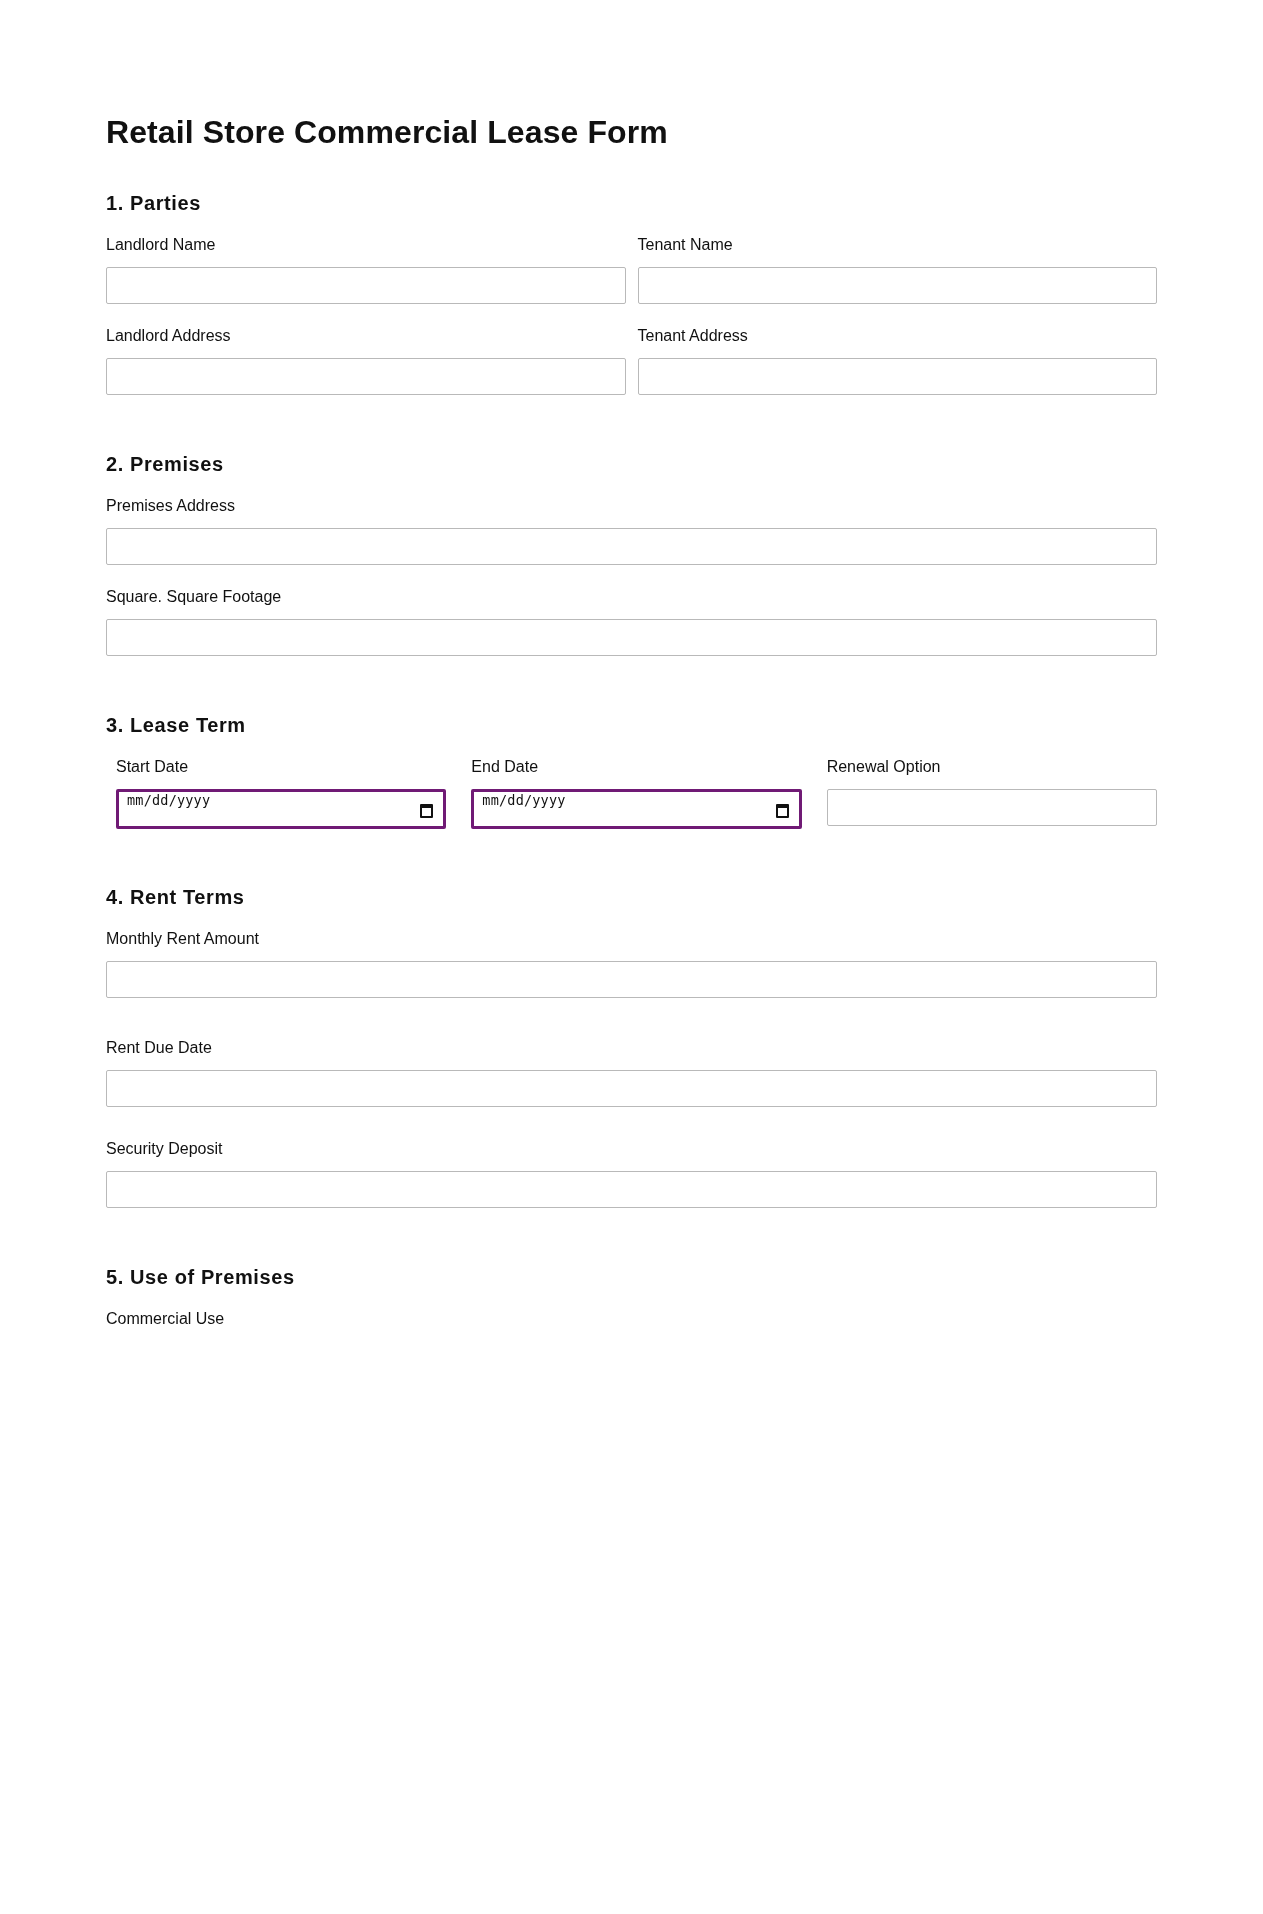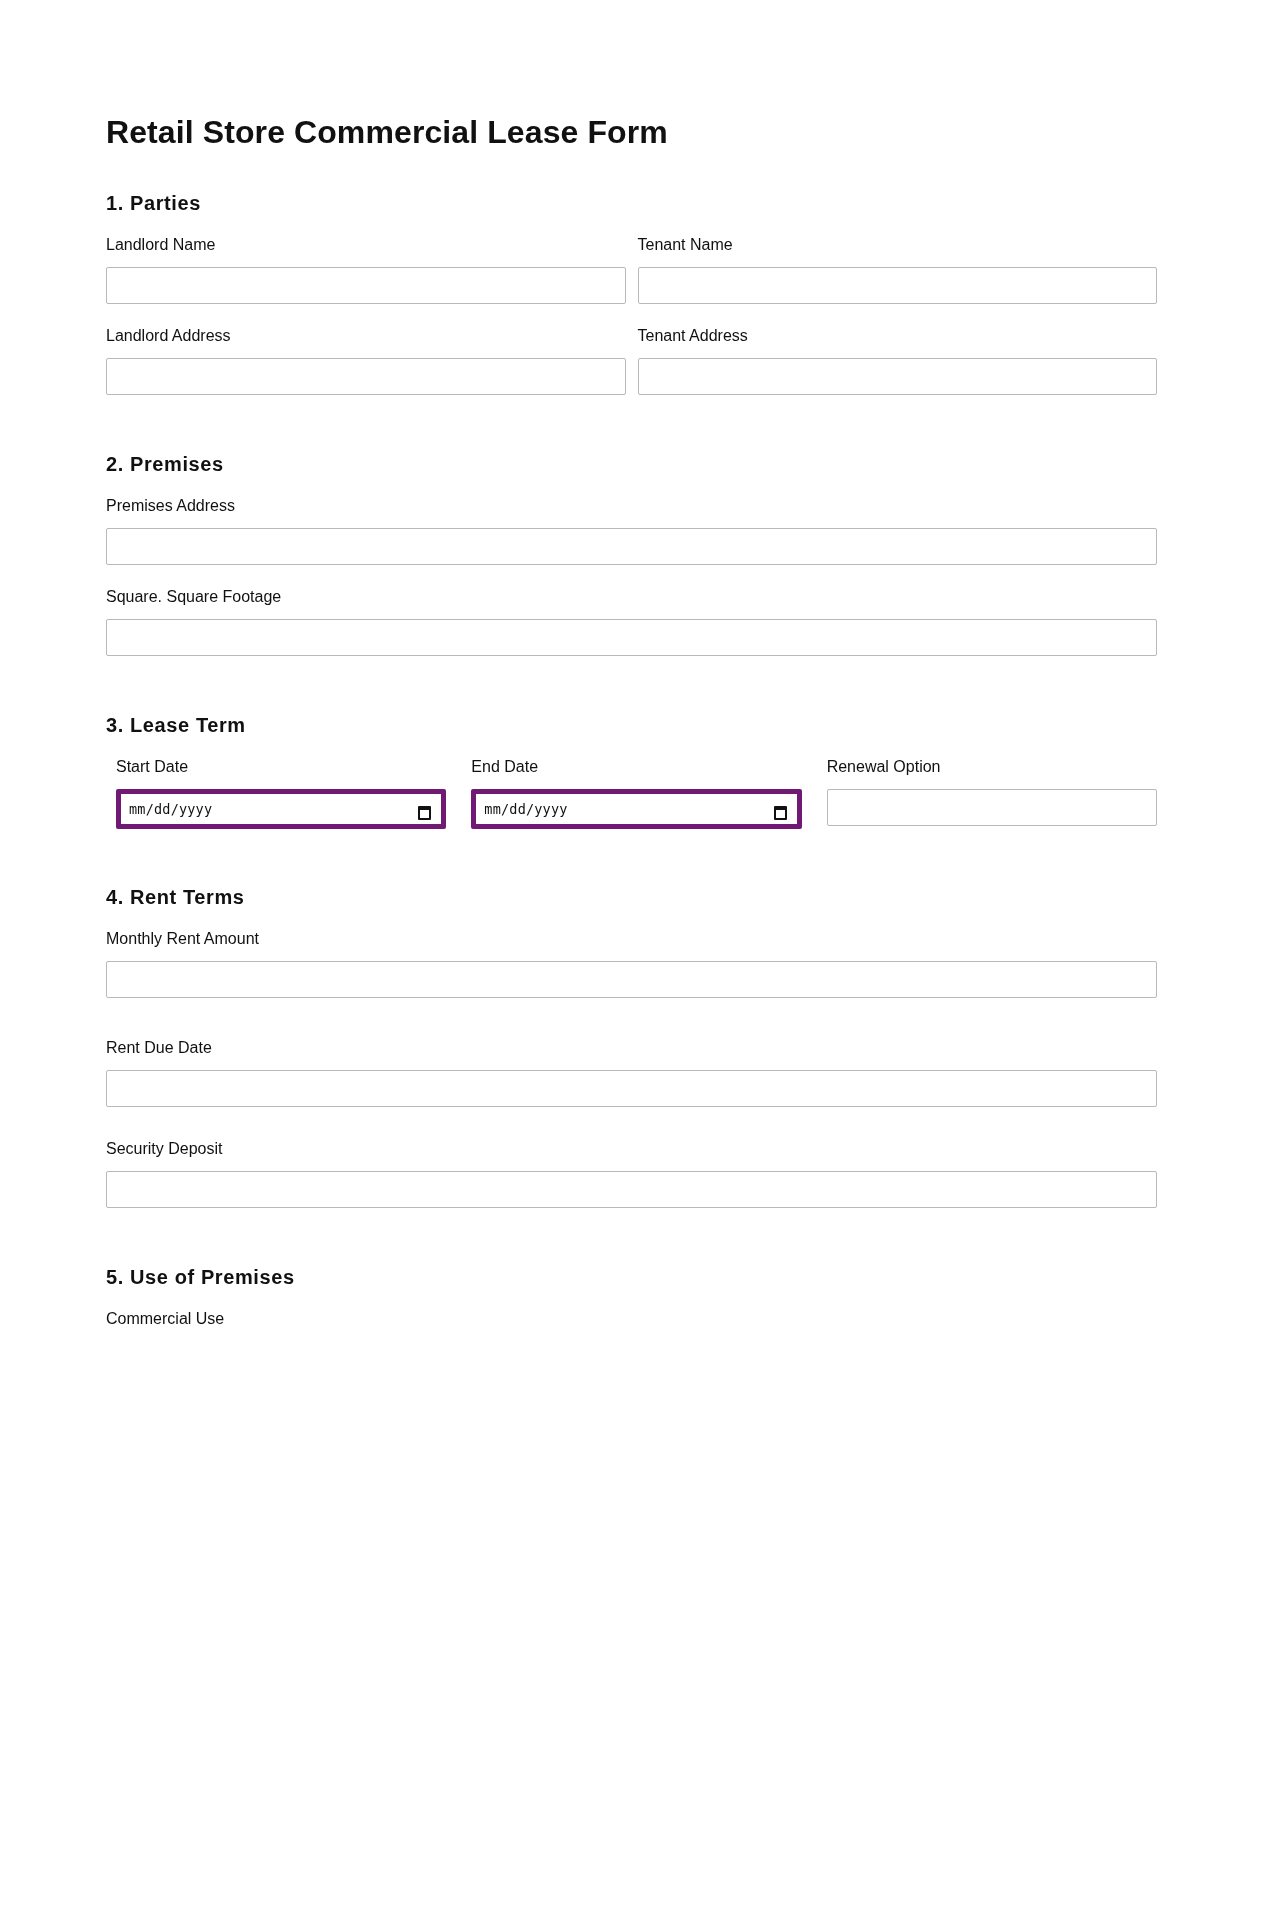--- a/index.html
+++ b/index.html
@@ -49,26 +49,26 @@
       background: #ffffff;
       margin: 0;
       padding: 0 8px;
       font-family: "Liberation Sans", sans-serif;
       font-size: 15px;
     }
     .date-input {
       position: relative;
       width: 100%;
       height: 40px;
-      border: 5px solid #701a75;
+      border: 3px solid #701a75;
       border-radius: 2px;
       background: #ffffff;
       display: flex;
-      align-items: center;
-      padding: 8px 8px;
+      align-items: flex-start;
+      padding: 0 8px;
       cursor: text;
     }
     .date-input .date-placeholder {
       font-family: "DejaVu Sans Mono", "Liberation Mono", monospace;
       font-size: 13.5px;
       color: #111111;
       letter-spacing: 0.2px;
     }
     .date-input .calendar-icon {
       position: absolute;

